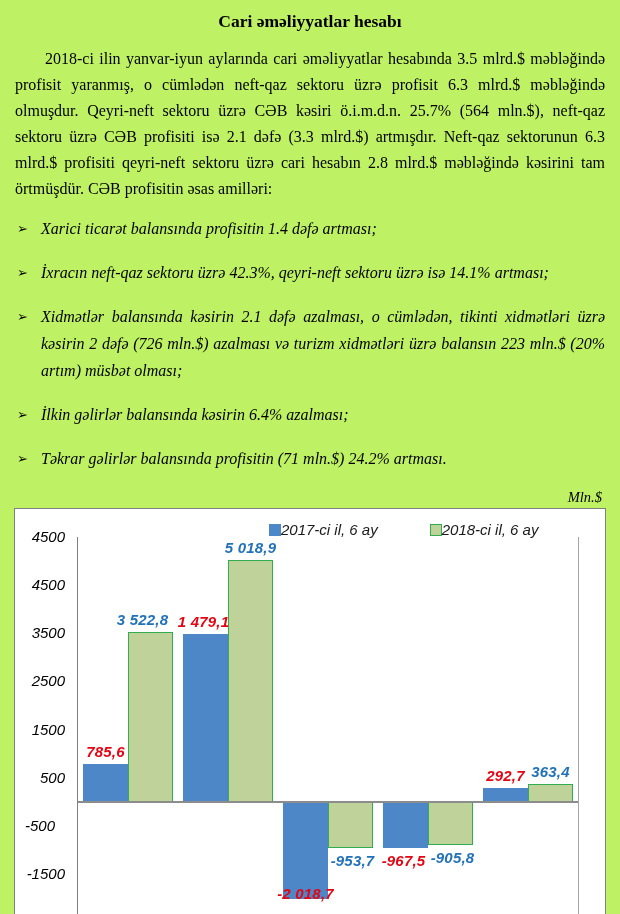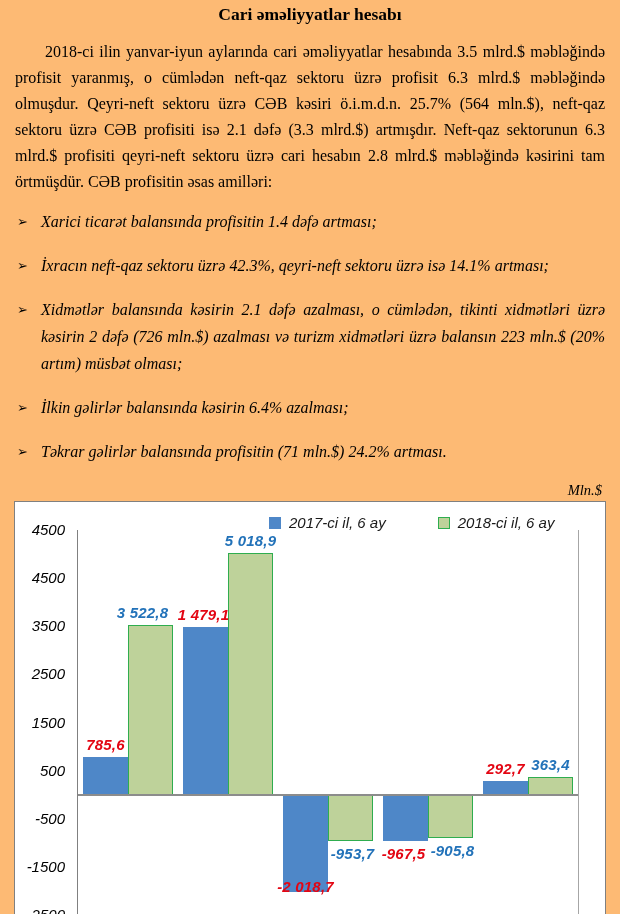--- a/index.html
+++ b/index.html
@@ -1,18 +1,18 @@
 <!DOCTYPE html>
 <html><head>
 <meta charset="utf-8">
 <style>
   * { box-sizing: border-box; margin: 0; padding: 0; }
   html, body { background: #fff; }
   body { width: 620px; font-family: "Liberation Serif", serif; color: #000; }
-  .page { position: relative; width: 620px; height: 914px; background: #fdba74; overflow: hidden; padding-top: 4px; }
+  .page { position: relative; width: 620px; height: 914px; background: #bef264; overflow: hidden; padding-top: 11px; }
 
   .title { text-align: center; font-size: 17.5px; font-weight: bold; margin-bottom: 14px; }
 
   .body-par {
     margin: 0 15px; font-size: 16px; line-height: 26px;
     text-align: justify; text-indent: 30px;
   }
 
   .bullets { margin: 13px 15px 0 15px; }
   .bullet {
@@ -30,21 +30,21 @@
 
   
   .chart-box {
     position: relative; margin: 0 14px; height: 461px; background: #fff;
     border: 1.5px solid #808080; border-bottom: 2.5px solid #6d6d6d;
     font-family: "Liberation Sans", sans-serif;
   }
   .legend {
     position: absolute; top: 12px; left: 254px; display: flex; gap: 52px; z-index: 6;
   }
-  .legend-item { display: flex; align-items: center; gap: 8px; }
+  .legend-item { display: flex; align-items: center; gap: 0; }
   .legend-swatch { width: 12px; height: 12px; display: inline-block; }
   .legend-label { font-style: italic; font-size: 15px; color: #1a1a1a; }
 
   #yticks { position: absolute; left: 0; top: 28px; width: 56px; height: 385px; }
   .ytick {
     position: absolute; right: 6px; width: 50px; text-align: right;
     font-style: italic; font-size: 15px; color: #000;
   }
 
   #plot {
@@ -104,21 +104,21 @@
         <span class="legend-label">2018-ci il, 6 ay</span>
       </div>
     </div>
     <div id="yticks">
         <div class="ytick" style="top: -9px;">4500</div>
         <div class="ytick" style="top: 39.125px;">4500</div>
         <div class="ytick" style="top: 87.25px;">3500</div>
         <div class="ytick" style="top: 135.375px;">2500</div>
         <div class="ytick" style="top: 183.5px;">1500</div>
         <div class="ytick" style="top: 231.625px;">500</div>
-        <div class="ytick" style="top: 279.75px;">-500</div>
+        <div class="ytick" style="top: 279.75px; text-align: center;">-500</div>
         <div class="ytick" style="top: 327.875px;">-1500</div>
         <div class="ytick" style="top: 376px;">-2500</div>
       </div>
     <div id="plot">
         <div class="bar" style="left: 5px; width: 45px; top: 226.88px; height: 37.807px; background: rgb(78, 135, 200);"></div>
         <div class="vlabel" style="color: rgb(227, 6, 19); left: -24.5px; top: 205.88px;">785,6</div>
         <div class="bar" style="left: 105px; width: 45px; top: 97.2558px; height: 167.432px; background: rgb(78, 135, 200);"></div>
         <div class="vlabel" style="color: rgb(227, 6, 19); left: 73.5px; top: 76.2558px;">1 479,1</div>
         <div class="bar" style="left: 205px; width: 45px; top: 264.688px; height: 97.1499px; background: rgb(78, 135, 200);"></div>
         <div class="vlabel" style="color: rgb(227, 6, 19); left: 175.5px; top: 348px;">-2 018,7</div>

